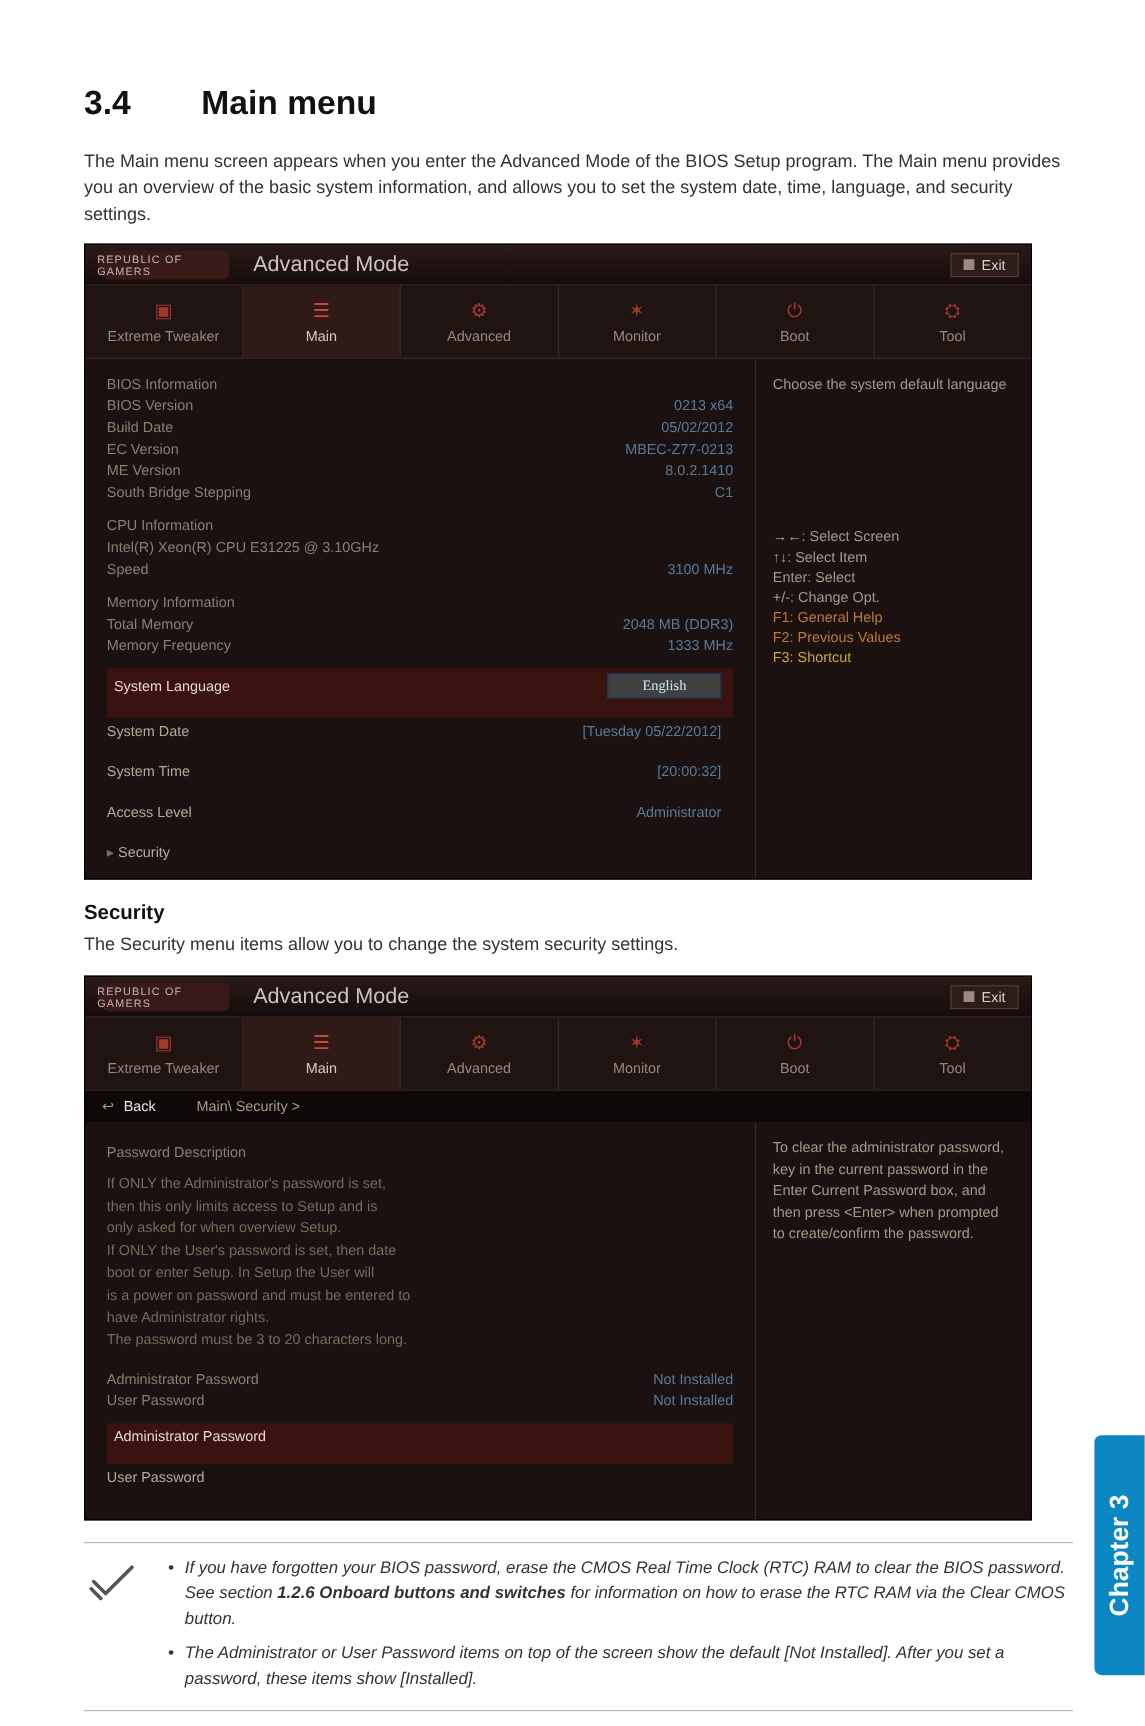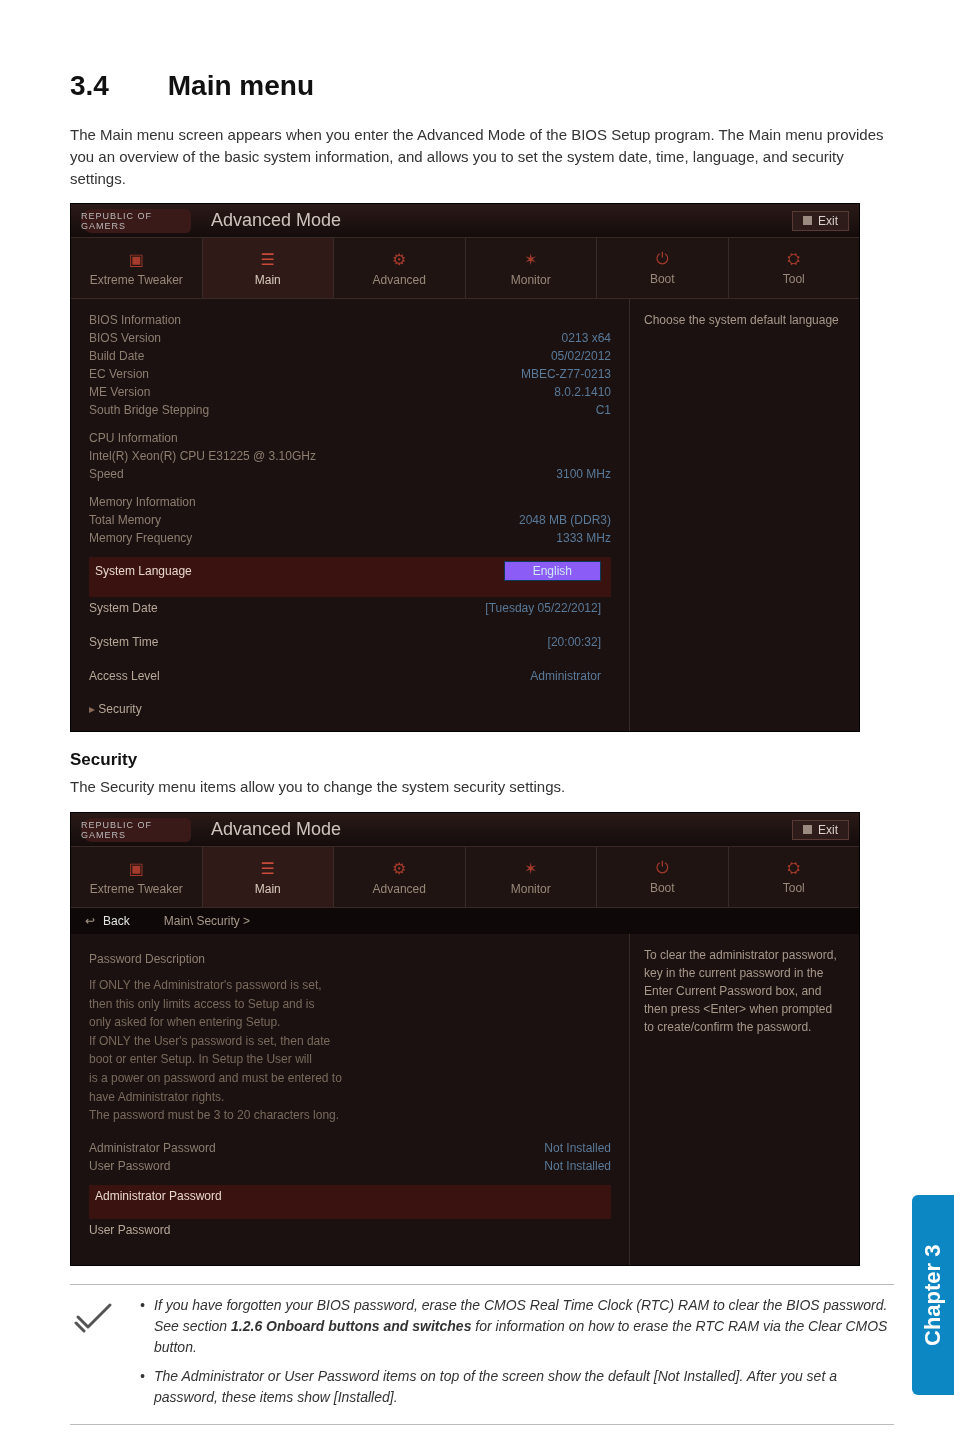--- a/index.html
+++ b/index.html
@@ -106,22 +106,22 @@
   .info-row { display:flex; justify-content:space-between; padding:2px 0; }
   .info-label { color:#8e7e70; }
   .info-val { color:#5a7a9a; }
   .group-gap { height:10px; }
   .clickable-row {
     display:flex; justify-content:space-between; align-items:center;
     padding:4px 10px 16px 0; color:#b8a898;
   }
   .clickable-row.hl { background:#3a1210; color:#e8d8cc; padding-left:6px;}
   .clickable-row .val-box {
-    background:#8b5cf6; color:#cfe7f6; padding:2px 28px;
-    border:1px solid #0b3a56; font-size:12px;
+    background:#404040; color:#cfe7f6; padding:2px 28px;
+    border:1px solid #0b3a56; font-size:12px;font-family:Liberation Serif, serif;
   }
   .submenu { color:#b8a898; padding:3px 0; }
   .submenu::before { content:"▸ "; color:#8a6a58; }
   .tip-right { color:#a8988a; font-size:12px; line-height:1.5; }
   .keyhelp div{white-space:nowrap;}
   .keyhelp .red{color:#c07838;}
   .keyhelp .yel{color:#c9a83a;}
 
   
   h3.subhead { font-size:17px; font-weight:bold; color:#111; margin:14px 0 6px; }
@@ -286,20 +286,29 @@
         </div>
         <div class="clickable-row">
           <span>Access Level</span>
           <span class="info-val">Administrator</span>
         </div>
         <div class="submenu">Security</div>
       </div>
       <div class="body-right">
         <div class="tip-right">Choose the system default language</div>
         <div style="height:110px"></div>
+        <div class="keyhelp">
+          <div>→←: Select Screen</div>
+          <div>↑↓: Select Item</div>
+          <div>Enter: Select</div>
+          <div>+/-: Change Opt.</div>
+          <div class="red">F1: General Help</div>
+          <div class="red">F2: Previous Values</div>
+          <div class="yel">F3: Shortcut</div>
+        </div>
       </div>
     </div>
   </div>
 
   <h3 class="subhead">Security</h3>
   <p class="intro">The Security menu items allow you to change the system security settings.</p>
 
   <div class="bios">
     <div class="bios-header">
       <div class="rog-badge">REPUBLIC OF
@@ -342,21 +351,21 @@
       <span style="width:18px"></span>
       <span>Main\ Security &gt;</span>
     </div>
     <div class="bios-body">
       <div class="body-left">
         <div class="desc-block">
           <div class="plabel">Password Description</div>
           <div class="group-gap"></div>
           <div class="desc-line">If ONLY the Administrator's password is set,</div>
           <div class="desc-line">then this only limits access to Setup and is</div>
-          <div class="desc-line">only asked for when entering Setup.</div>
+          <div class="desc-line">only asked for when overview Setup.</div>
           <div class="desc-line">If ONLY the User's password is set, then date</div>
           <div class="desc-line">boot or enter Setup. In Setup the User will</div>
           <div class="desc-line">is a power on password and must be entered to</div>
           <div class="desc-line">have Administrator rights.</div>
           <div class="desc-line">The password must be 3 to 20 characters long.</div>
         </div>
         <div class="group-gap"></div>
         <div class="info-row">
           <span class="info-label">Administrator Password</span>
           <span class="info-val">Not Installed</span>

